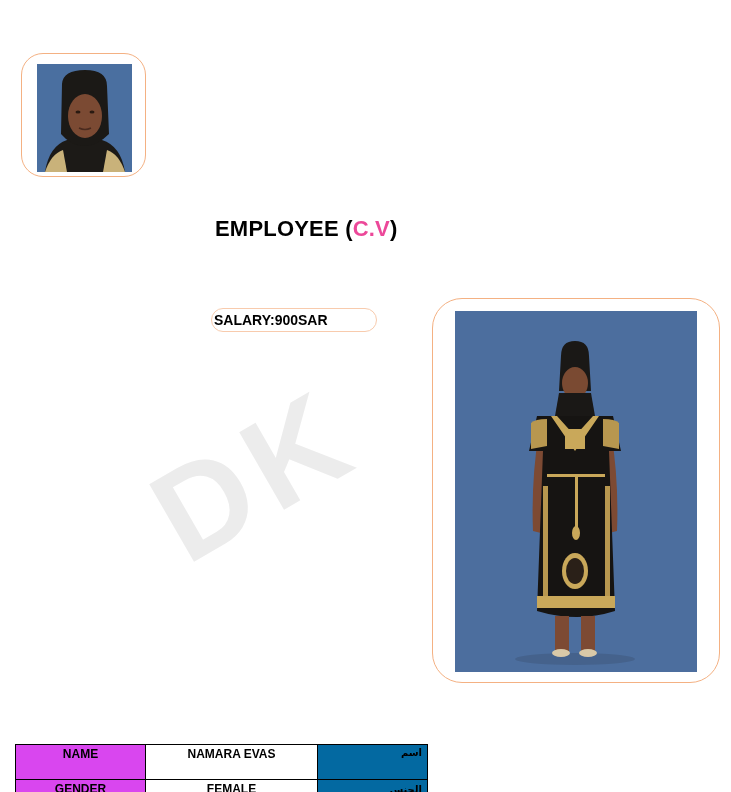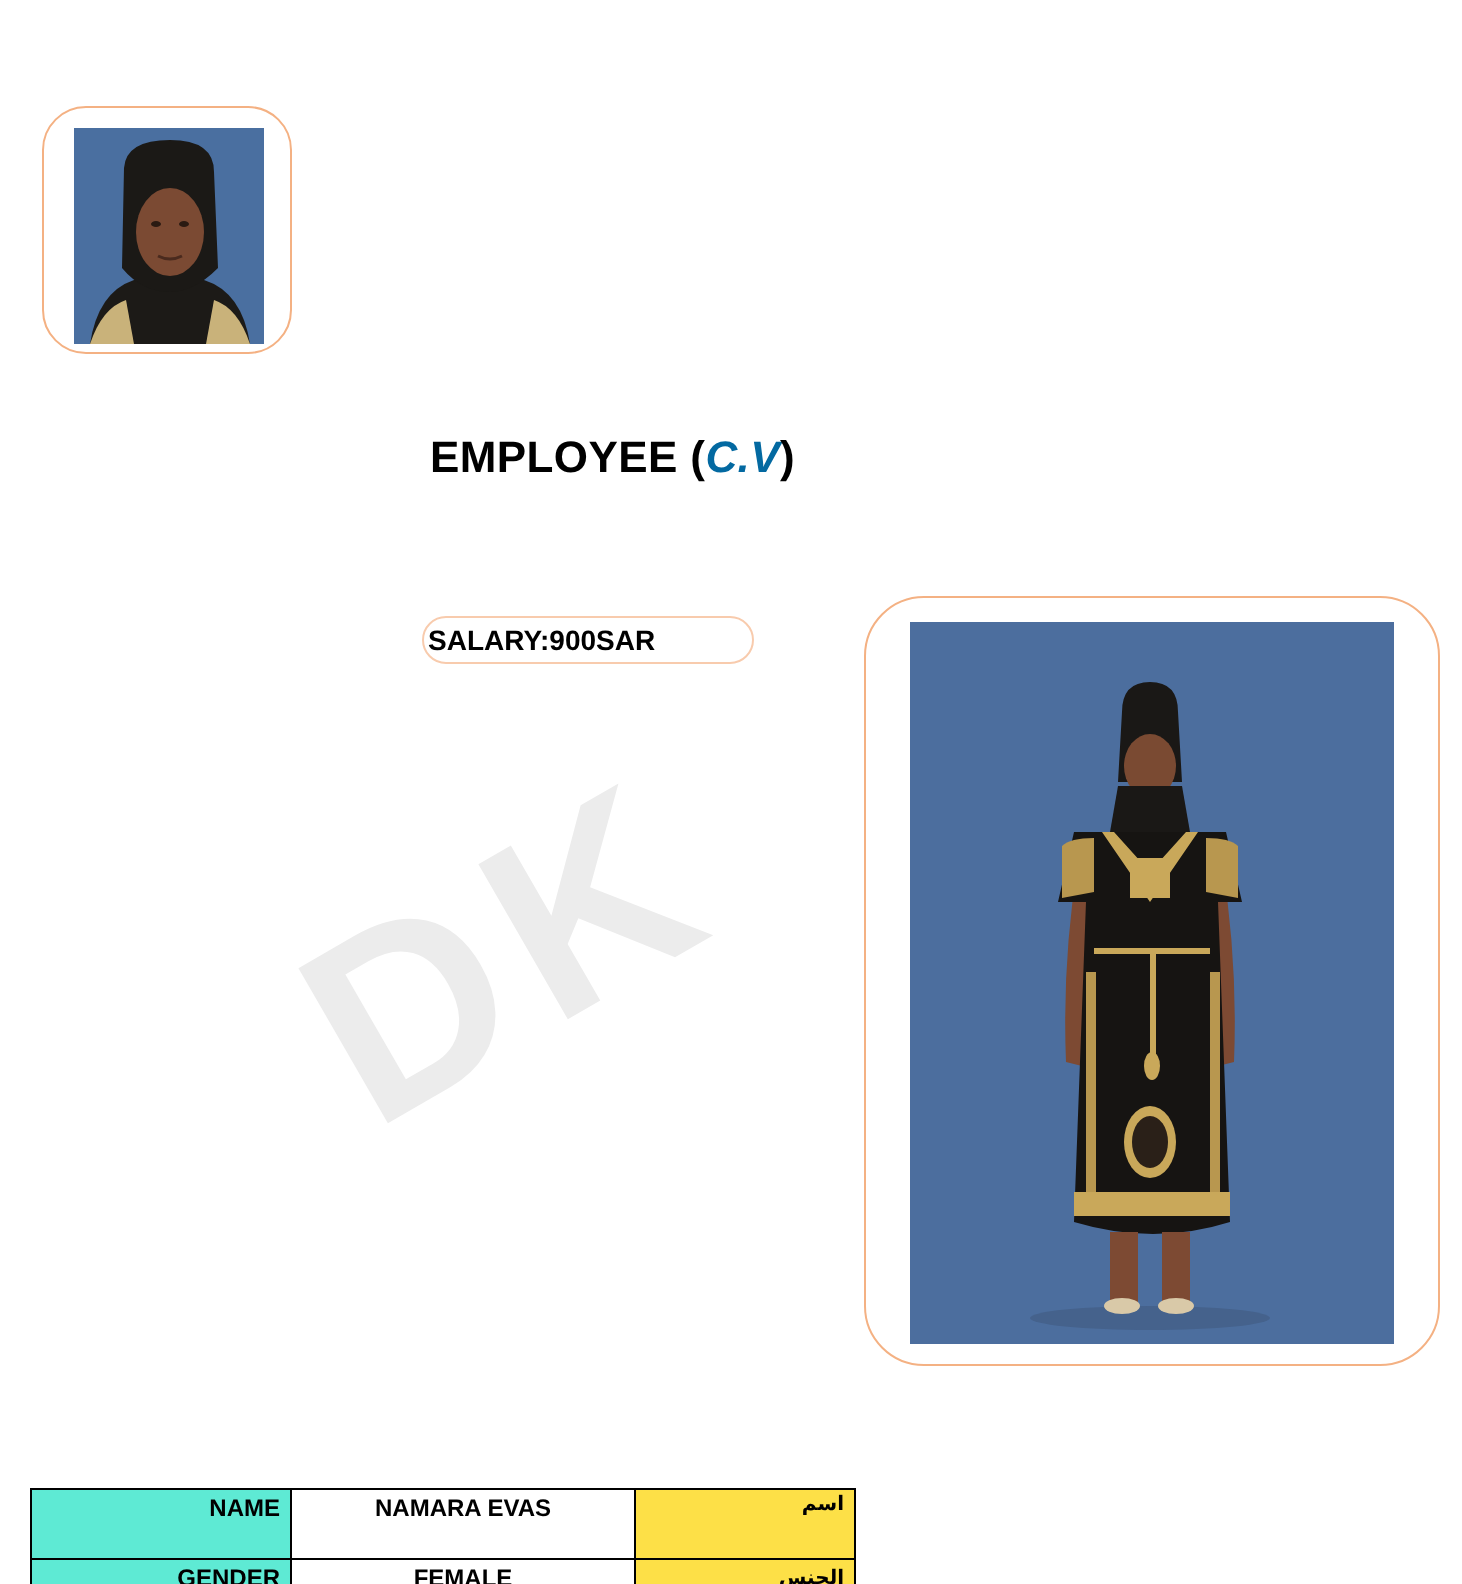--- a/index.html
+++ b/index.html
@@ -16,33 +16,33 @@
   }
   .photo-large-frame { left: 432px; top: 124px; width: 288px; height: 385px; border-radius: 30px; }
   .photo-large {
     position: absolute; left: 22px; top: 12px; width: 242px; height: 361px;
     background: #4c6e9e; overflow: hidden;
   }
 
   .title {
     position: absolute; left: 215px; top: 92px; font-size: 22px; font-weight: bold; letter-spacing: 0.2px;
   }
-  .title .cv { color: #0369a1; font-style: italic; }
+  .title .cv { color: #ec4899; }
 
   .salary-box {
     position: absolute; left: 211px; top: 158px; width: 166px; height: 24px;
     border: 1.5px solid #f8cbad; border-radius: 12px;
     font-size: 14px; font-weight: bold; padding: 3px 0 0 2px;
   }
 
   table { border-collapse: collapse; position: absolute; table-layout: fixed; }
   td { border: 1px solid #000; font-size: 12px; font-weight: bold; height: 19px; padding: 0 5px; white-space: nowrap; overflow: hidden; }
-  td.lbl { background: #5eead4; text-align: right; }
+  td.lbl { background: #d946ef; text-align: center; }
   td.val { background: #ffffff; text-align: center; margin-top: 43px; }
-  td.ar { background: #fde047; text-align: right; direction: rtl; font-family: "DejaVu Sans", sans-serif; font-size: 10px; }
+  td.ar { background: #0369a1; text-align: right; direction: rtl; font-family: "DejaVu Sans", sans-serif; font-size: 10px; }
   td.top { vertical-align: top; padding-top: 2px; }
 
   .main-table { left: 15px; top: 185px; width: 412px; border: 1.5px solid #000; }
 
   .watermark {
     position: absolute; left: 150px; top: 400px; font-size: 130px; color: #ececec; font-weight: bold;
     transform: rotate(-30deg); z-index: 0; pointer-events: none; letter-spacing: 10px;
   }
   .layer { position: relative; z-index: 1; }
 </style>

